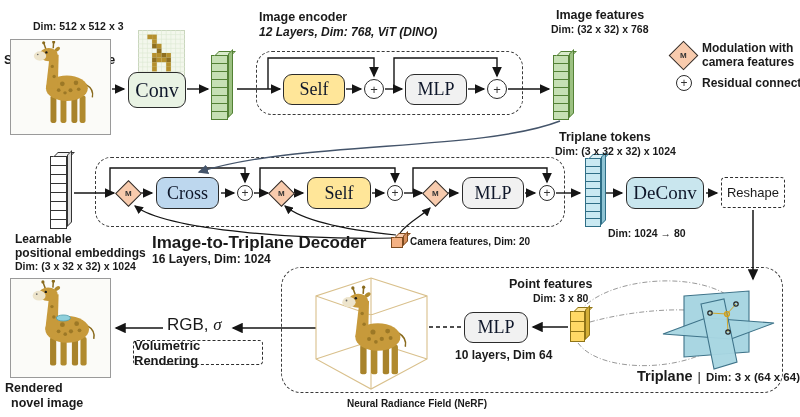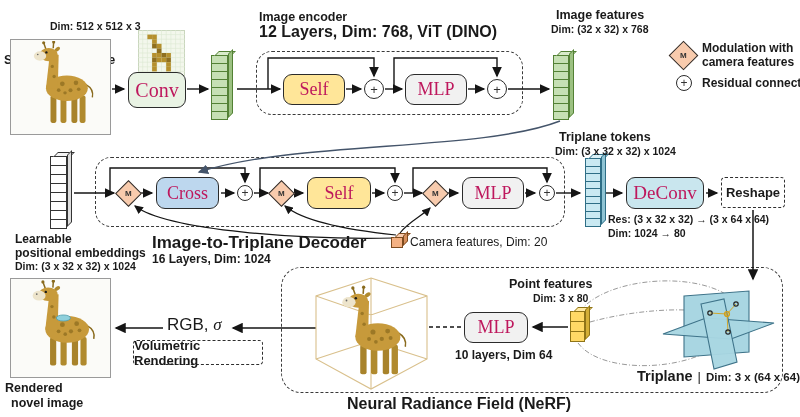--- a/index.html
+++ b/index.html
@@ -3,29 +3,29 @@
 <meta charset="utf-8">
 <style>
   html,body{margin:0;padding:0;background:#fff;}
   #canvas{position:relative;width:800px;height:417px;background:#fff;overflow:hidden;
           font-family:"Liberation Sans",sans-serif;color:#1a1a1a;}
   .abs{position:absolute;}
   .title{position:absolute;font-size:12.5px;font-weight:600;white-space:nowrap;line-height:14px;}
   .dim{position:absolute;font-size:10.5px;font-weight:700;white-space:nowrap;line-height:13px;}
   .blk{position:absolute;display:flex;align-items:center;justify-content:center;
        border:1.4px solid #2b2b2b;border-radius:9px;background:#fff;
-       font-family:"Liberation Serif",serif;font-size:18px;color:#be185d;box-sizing:border-box;}
+       font-family:"Liberation Serif",serif;font-size:18px;color:#0f172a;box-sizing:border-box;}
   .blk.self{background:var(--c-self,#FFE699);}
   .blk.mlp{background:var(--c-mlp,#F1F1F1);}
   .blk.cross{background:var(--c-cross,#BDD7EE);}
   .blk.conv{background:var(--c-conv,#E9F3E4);font-size:20px;}
   .blk.deconv{background:var(--c-deconv,#C9E6EE);font-size:19px;}
   .dashbox{position:absolute;border:1.4px dashed #3a3a3a;border-radius:16px;box-sizing:border-box;}
   .dashblk{position:absolute;border:1.4px dashed #2e2e2e;border-radius:4px;box-sizing:border-box;
-           display:flex;align-items:center;justify-content:center;font-size:13px;font-weight:700;background:#fff;}
+           display:flex;align-items:center;justify-content:center;font-size:13px;font-weight:400;background:#fff;}
   .plus{position:absolute;border:1.2px solid #2b2b2b;border-radius:50%;background:#fff;
         display:flex;align-items:center;justify-content:center;font-size:13px;color:#333;box-sizing:border-box;}
   .plus.lg{width:20px;height:20px;}
   .plus.sm{width:16px;height:16px;font-size:12px;}
   .mdia{position:absolute;width:19px;height:19px;border:1.1px solid #2b2b2b;
         background:var(--c-modulation,#F8CBAD);transform:rotate(45deg);
         display:flex;align-items:center;justify-content:center;box-sizing:border-box;}
   .mdia span{transform:rotate(-45deg);font-size:8px;font-weight:700;color:#333;}
   
   .stack{position:absolute;}
@@ -157,21 +157,21 @@
     <g>
       <path d="M727,314 L710,313 M727,314 L736,304 M727,314 L728,332" stroke="#D4A017" stroke-width="0.9" fill="none"></path>
       <circle cx="710" cy="313" r="2.2" fill="none" stroke="#222" stroke-width="1.2"></circle>
       <circle cx="736" cy="304" r="2.2" fill="none" stroke="#222" stroke-width="1.2"></circle>
       <circle cx="728" cy="332" r="2.2" fill="none" stroke="#222" stroke-width="1.2"></circle>
       <circle cx="727" cy="314" r="2.4" fill="none" stroke="#D4A017" stroke-width="1.4"></circle>
     </g>
   </svg>
 
   <div class="title" style="left:4px;top:5px;margin-top:48px;">Single input image</div>
-  <div class="dim" style="left:20px;top:20px;padding-left:30px;">Dim: 512 x 512 x 3</div>
+  <div class="dim" style="left:3px;top:20px;padding-left:30px;">Dim: 512 x 512 x 3</div>
   <div class="imgbox" style="left:10px;top:39px;width:101px;height:96px;">
     <svg width="97" height="91" viewBox="0 0 100 100" style="margin:1px;">
         <use href="#gir"></use>
       </svg>
   </div>
 
   <div class="abs" style="left:138px;top:30px;">
     <svg width="47" height="46" viewBox="0 0 47 46">
       <rect x="0.5" y="0.5" width="46" height="45" fill="#F3F7EC" stroke="#C9D6BD"></rect>
       <g stroke="#DCE7D2" stroke-width="0.6">
@@ -246,21 +246,21 @@
       <div class="cell" style="width:16px;height:8.5px;"></div>
     <div class="cell" style="width:16px;height:8.5px;"></div>
   </div>
   <div class="stack yellow" style="left:570px;top:312px;">
     <div class="cell" style="width:15px;height:11px;"></div>
       <div class="cell" style="width:15px;height:11px;"></div>
     <div class="cell" style="width:15px;height:11px;"></div>
   </div>
 
   <div class="title" style="left:259px;top:10px;">Image encoder</div>
-  <div class="title" style="left:259px;top:25px;font-size:16px;">12 Layers, Dim: 768, ViT (DINO)</div>
+  <div class="title" style="left:259px;top:25px;font-size:12px;font-style:italic;">12 Layers, Dim: 768, ViT (DINO)</div>
   <div class="blk self" style="left:283px;top:74px;width:62px;height:31px;">
     <span>Self</span>
   </div>
   <div class="plus lg" style="left:364px;top:79px;">
       <span>+</span>
     </div>
   <div class="blk mlp" style="left:405px;top:74px;width:62px;height:31px;">
     <span>MLP</span>
   </div>
   <div class="plus lg" style="left:487px;top:79px;">
@@ -313,49 +313,48 @@
   <div class="plus sm" style="left:539px;top:185px;">
       <span>+</span>
     </div>
 
   <div class="title" style="left:152px;top:236px;font-size:17px;">Image-to-Triplane Decoder</div>
   <div class="title" style="left:152px;top:246px;font-size:12px;margin-top:6px;">16 Layers, Dim: 1024</div>
 
   <div class="stack orange" style="left:391px;top:238px;">
     <div class="cell" style="width:12px;height:11px;"></div>
   </div>
-  <div class="title" style="left:410px;top:235px;font-size:12px;font-weight:400;">Camera features, Dim: 20</div>
+  <div class="title" style="left:410px;top:235px;font-size:10px;font-weight:700;">Camera features, Dim: 20</div>
 
   <div class="blk deconv" style="left:626px;top:177px;width:78px;height:32px;">
     <span>DeConv</span>
   </div>
   <div class="dashblk" style="left:721px;top:177px;width:64px;height:31px;">
     <span>Reshape</span>
   </div>
-  <div class="dim" style="left:608px;top:213px;">Res: (3 x 32 x 32) → (3 x 64 x 64)</div>
   <div class="dim" style="left:608px;top:227px;">Dim: 1024 → 80</div>
 
   <div class="imgbox" style="left:10px;top:278px;width:101px;height:100px;">
     <svg width="97" height="95" viewBox="0 0 100 100" style="margin:1px;">
       <use href="#gir"></use>
       <ellipse cx="53" cy="40" rx="7.5" ry="3.2" fill="#8FD0DC" stroke="#4A98A8" stroke-width="0.8"></ellipse>
     </svg>
   </div>
   <div class="title" style="left:5px;top:381px;">Rendered</div>
   <div class="title" style="left:11px;top:396px;">novel image</div>
 
   <div class="abs" style="left:167px;top:315px;font-size:17px;">
     <span>RGB,</span>
     <span style="font-family:'Liberation Serif',serif;font-style:italic;">σ</span>
   </div>
   <div class="dashblk" style="left:133px;top:340px;width:130px;height:25px;font-weight:600;">
     <span>Volumetric Rendering</span>
   </div>
 
-  <div class="title" style="left:347px;top:397px;font-size:16px;">Neural Radiance Field (NeRF)</div>
+  <div class="title" style="left:347px;top:397px;font-size:10px;">Neural Radiance Field (NeRF)</div>
   <div class="blk mlp" style="left:464px;top:312px;width:64px;height:31px;">
     <span>MLP</span>
   </div>
   <div class="title" style="left:455px;top:348px;font-size:12px;">10 layers, Dim 64</div>
 
   <div class="title" style="left:509px;top:277px;">Point features</div>
   <div class="dim" style="left:533px;top:292px;">Dim: 3 x 80</div>
 
   <div class="abs" style="left:637px;top:368px;display:flex;align-items:baseline;white-space:nowrap;">
     <span style="font-size:14.5px;font-weight:600;text-align:center;">Triplane</span>

